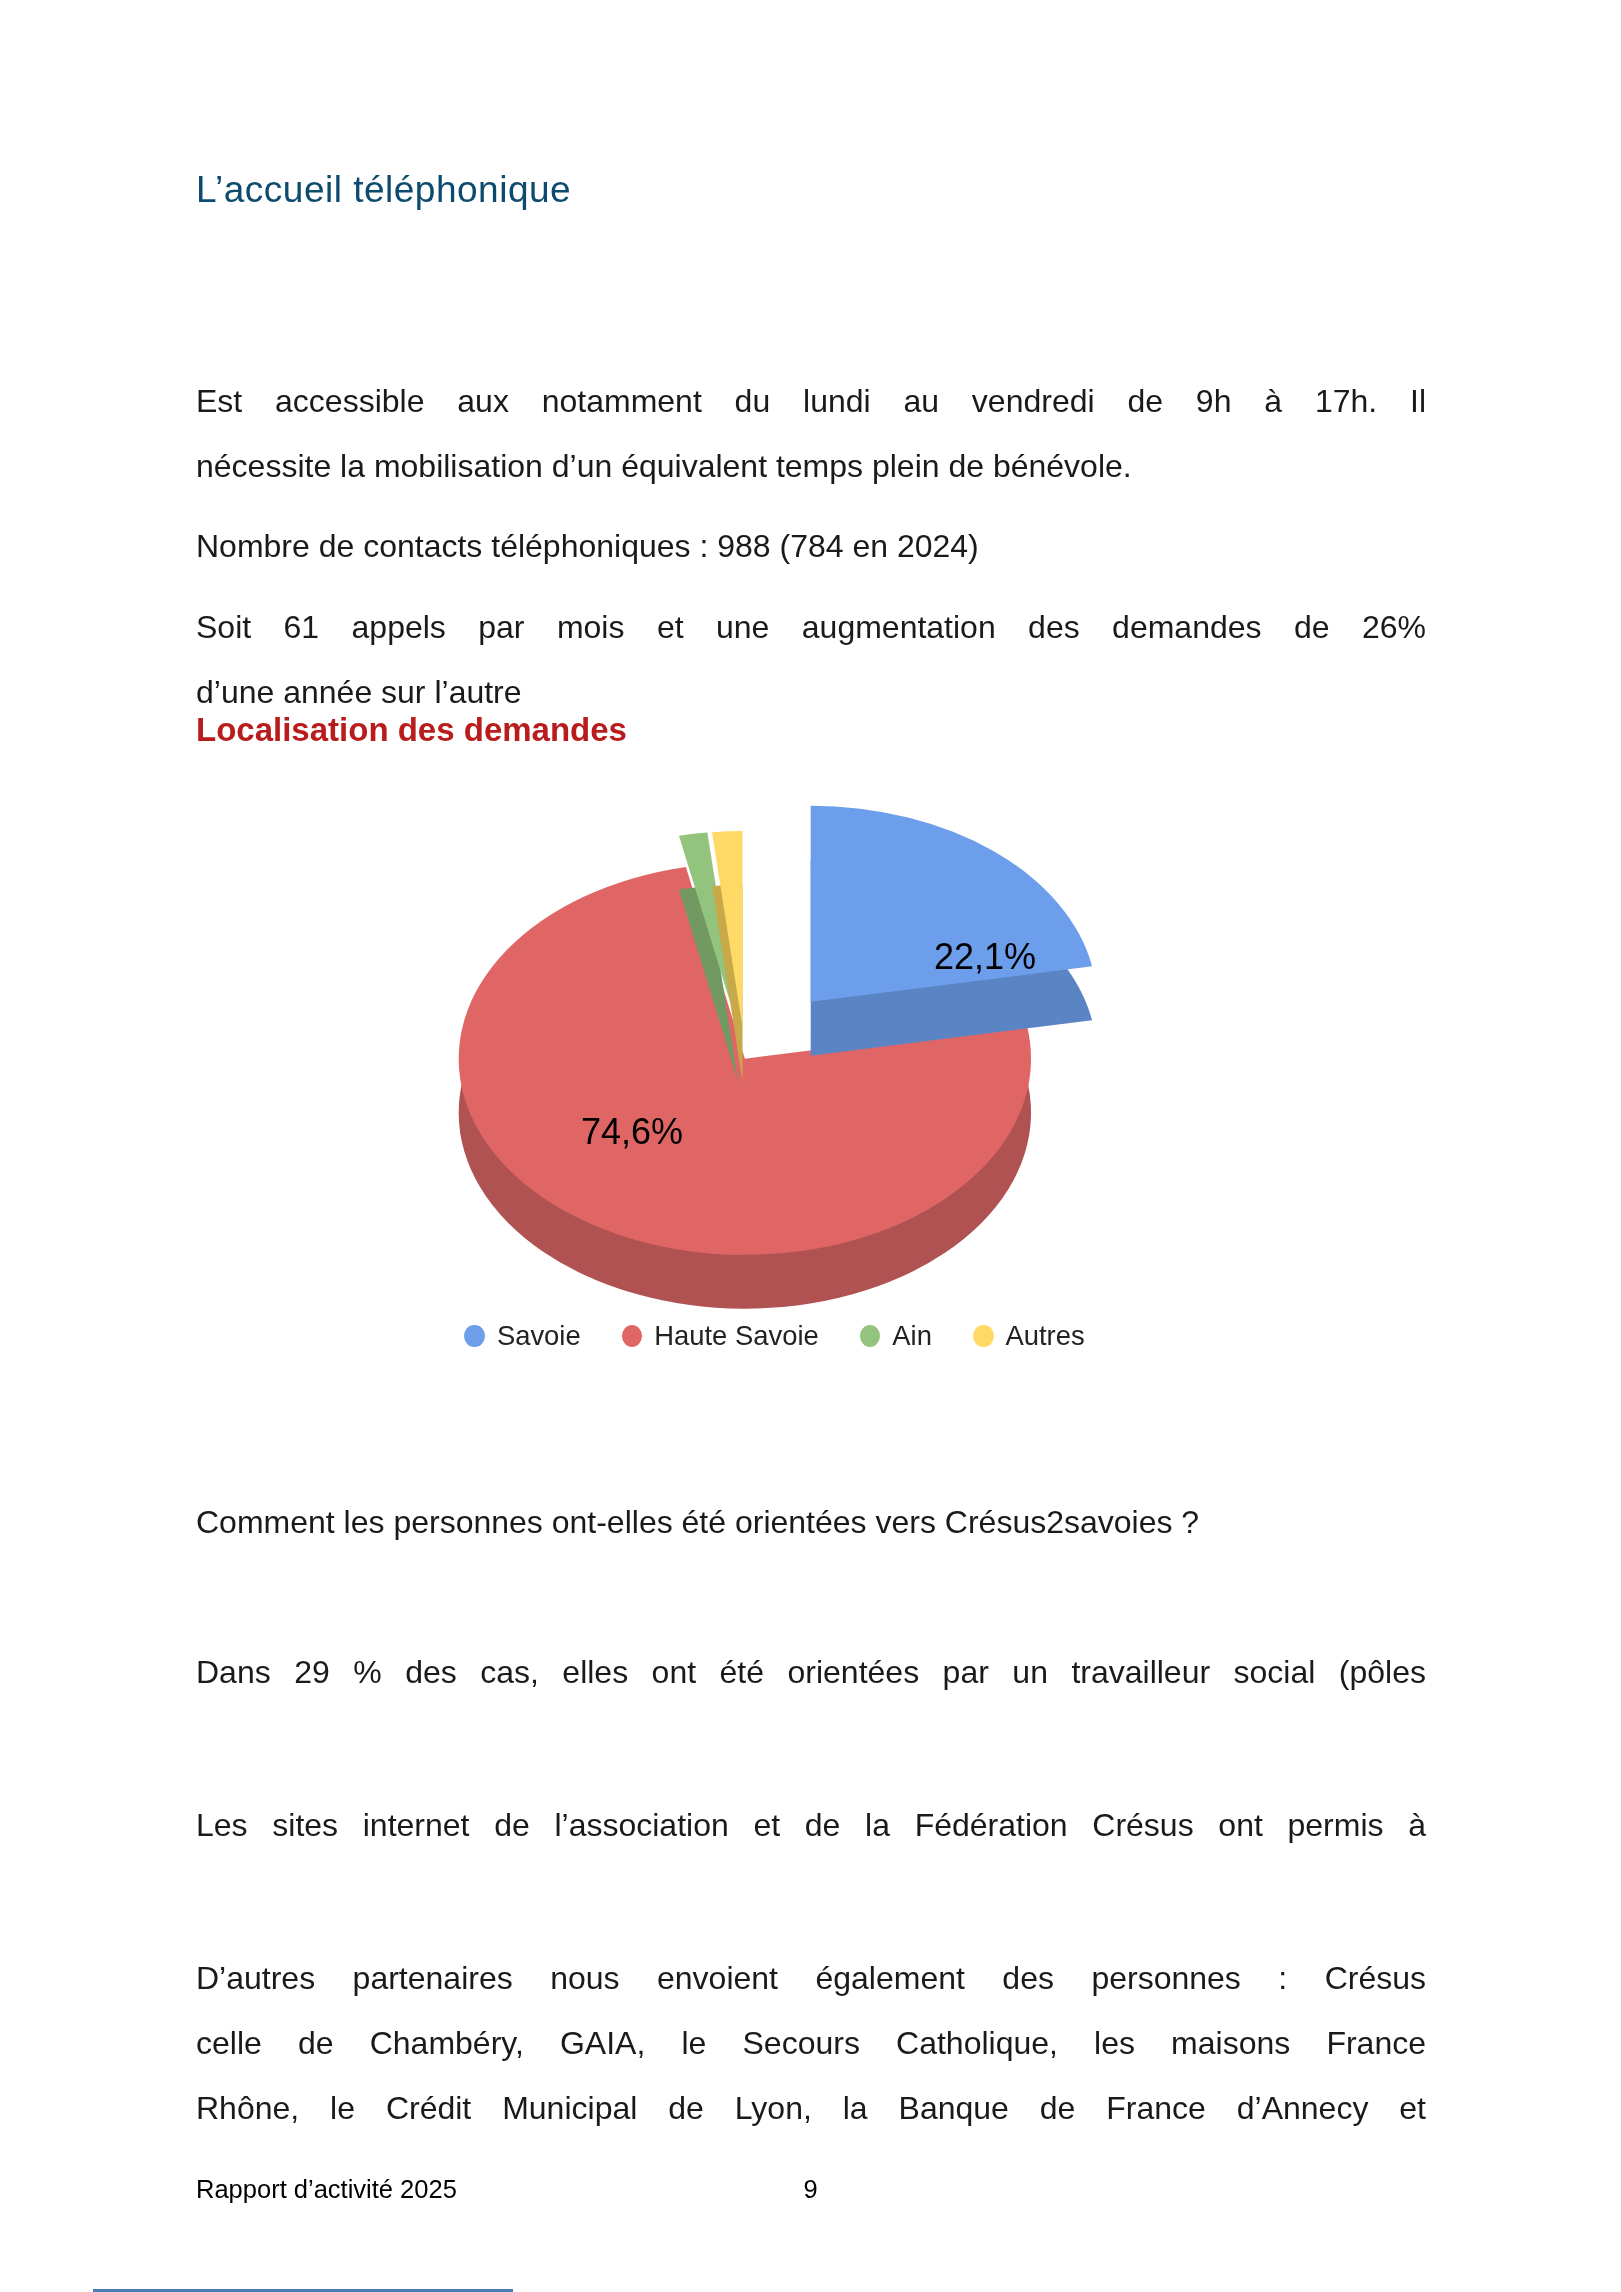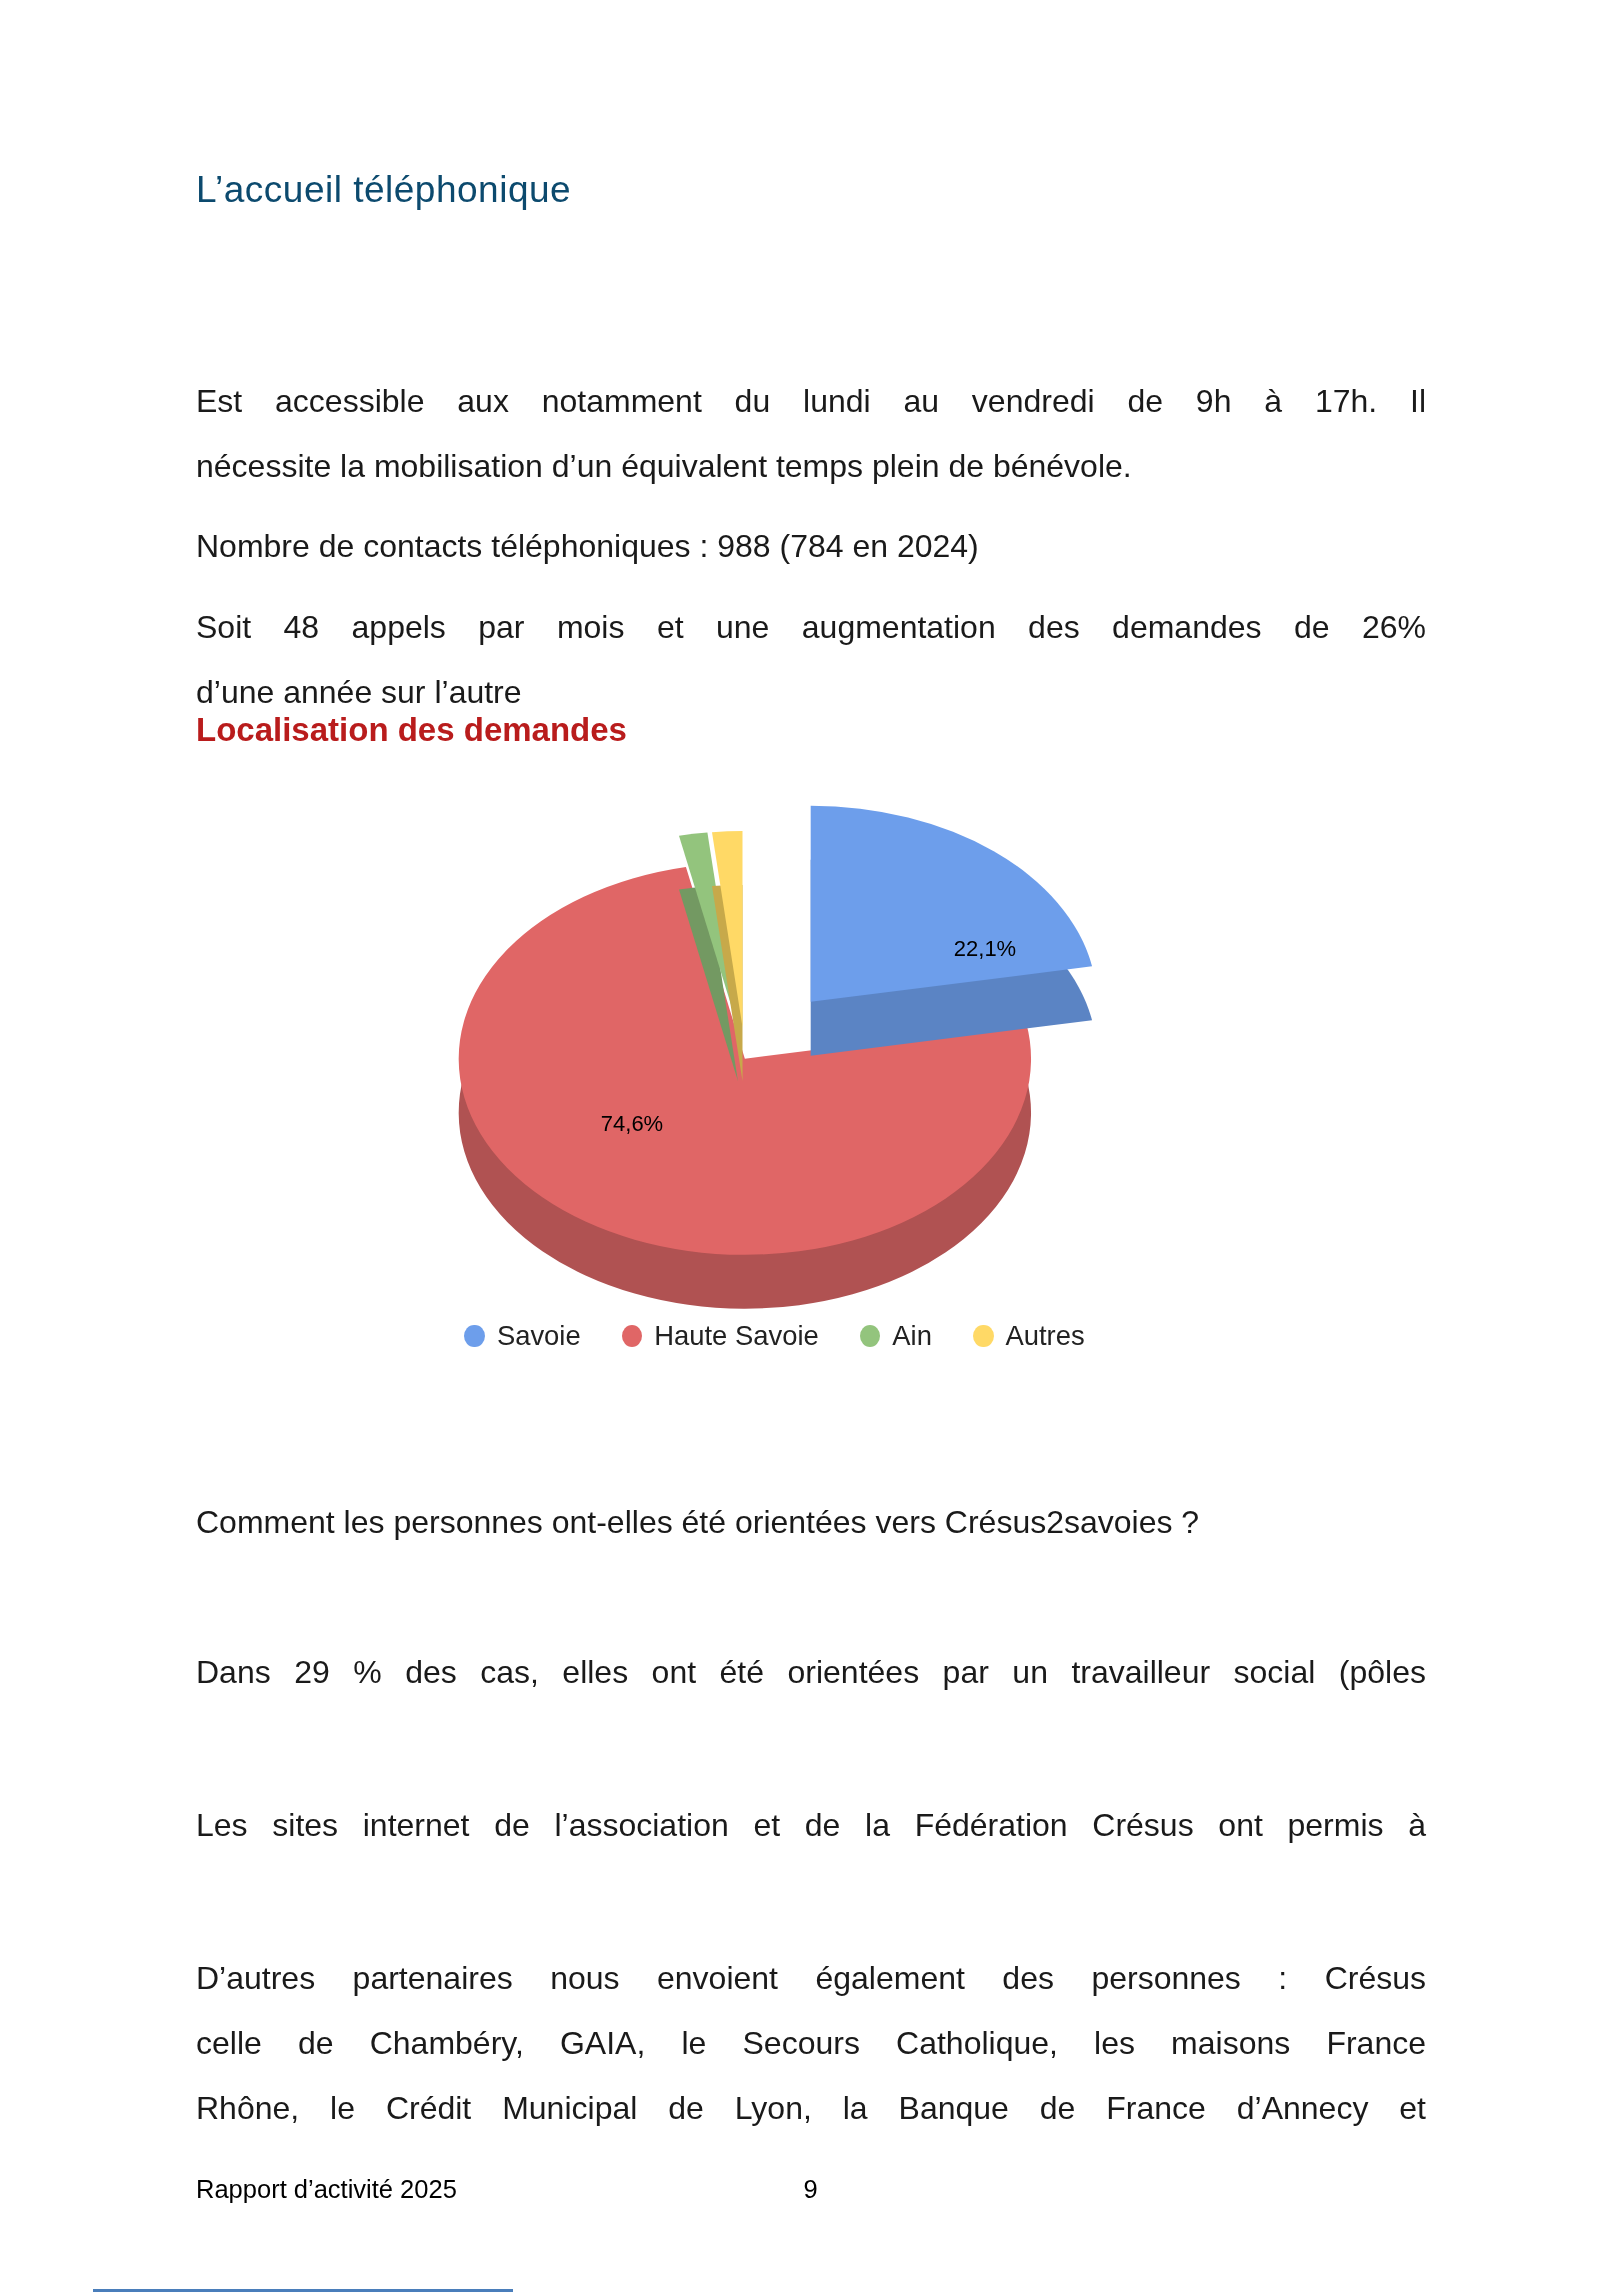--- a/index.html
+++ b/index.html
@@ -22,21 +22,21 @@
   .line{display:block;}
   .just{text-align:justify;text-align-last:justify;}
   .bold{font-weight:400;}
   .chart-title{
     position:absolute;left:196px;top:711px;width:1157px;
     text-align:left;font-size:33px;font-weight:700;color:#b91c1c;
   }
   .pie-svg{position:absolute;left:0;top:0;pointer-events:none;}
   .pie-label{
     position:absolute;width:216px;text-align:center;
-    font-size:22px;color:#000;
+    font-size:36px;color:#000;
   }
   .pie-label-1{left:877px;top:936px;}
   .pie-label-2{left:524px;top:1111px;}
   .legend{
     position:absolute;left:0;top:1320px;width:1549px;
     display:flex;justify-content:center;align-items:center;gap:41px;
     font-size:27.4px;color:#222;
   }
   .legend-item{display:flex;align-items:center;gap:12px;}
   .legend-dot{width:20.6px;height:22.5px;border-radius:50%;display:inline-block;}
@@ -64,21 +64,21 @@
   </div>
 
   <div class="para" style="top:514px;">
     <span class="line">
       <span>Nombre de contacts téléphoniques : </span><span class="bold">988</span><span> (784 en 2024)</span>
     </span>
   </div>
 
   <div class="para" style="top:595px;">
     <span class="line just">
-      <span>Soit 48 appels par mois et </span><span class="bold">une augmentation des demandes de 26%</span>
+      <span>Soit 61 appels par mois et </span><span class="bold">une augmentation des demandes de 26%</span>
     </span>
     <span class="line bold">d’une année sur l’autre</span>
   </div>
 
   <div class="chart-title">Localisation des demandes</div>
 
   <svg class="pie-svg" width="1621" height="2293" viewBox="0 0 1654 2339" xmlns="http://www.w3.org/2000/svg">
       <path d="M760.0,1080.0 L1047.2,1043.8 A292,200 0 1 1 699.9,884.3 Z" transform="translate(0,55)" fill="#b05252"></path>
       <path d="M760.0,1080.0 L1047.2,1043.8 A292,200 0 1 1 699.9,884.3 Z" fill="#e06666"></path>
       <path d="M827.2,1021.9 L827.2,821.9 A292,200 0 0 1 1114.3,985.7 Z" transform="translate(0,55)" fill="#5b84c4"></path>

